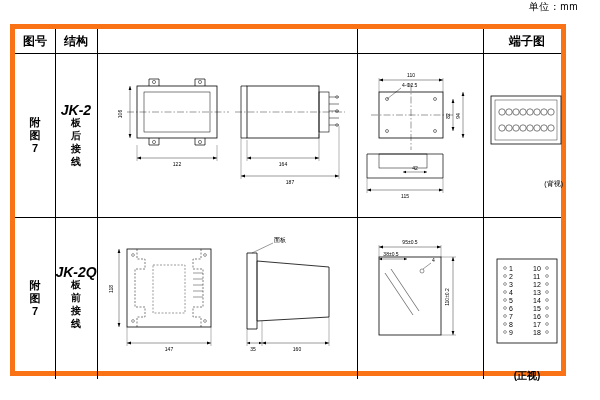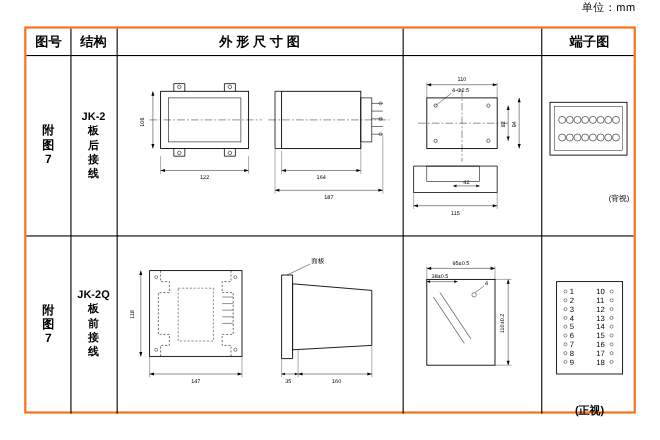--- a/index.html
+++ b/index.html
@@ -12,23 +12,23 @@
     overflow:hidden;
   }
   .unit{
     position:absolute;
     right:22px;top:0;
     font-size:10px;
     letter-spacing:.5px;
   }
   .table{
     position:absolute;
-    left:22px;top:24px;
+    left:10px;top:24px;
     width:556px;height:352px;
-    border:2px solid #f97316;
+    border:5px solid #f97316;
     box-sizing:border-box;
   }
   
   .hrow{
     position:absolute;left:0;top:0;width:100%;height:25px;
     border-bottom:1px solid #000;box-sizing:border-box;
   }
   .cell-h{
     position:absolute;top:0;height:25px;
     display:flex;align-items:center;justify-content:center;
@@ -50,39 +50,38 @@
     font-size:11px;font-weight:bold;line-height:13px;
     text-align:center;
     width:14px;
     word-break:break-all;
   }
   .cellflex{display:flex;align-items:center;justify-content:center;height:100%;}
 
   .struct{
     font-size:10px;font-weight:bold;text-align:center;line-height:12px;
   }
-  .struct .model{font-size:10px;letter-spacing:0px;}
+  .struct .model{font-size:14px;letter-spacing:0px;font-style:italic;}
   .struct .cn{display:block;width:12px;margin:0 auto;word-break:break-all;line-height:13px;}
 
   svg{display:block;}
   .txt{font-size:5px;font-family:"Liberation Sans",sans-serif;}
   .txt6{font-size:6px;font-family:"Liberation Sans",sans-serif;}
   .txt7{font-size:7px;font-family:"Liberation Sans",sans-serif;}
 </style>
 </head>
 <body>
 
 <div class="unit">单位：mm</div>
 
 <div class="table">
 
   <div class="hrow">
     <div class="cell-h c1">图号</div>
     <div class="cell-h c2">结构</div>
-    <div class="cell-h c3">外 形 尺 寸 图</div>
     <div class="cell-h c5">端子图</div>
   </div>
 
   <div class="vline" style="left:40px;height:350px;"></div>
   <div class="vline" style="left:82px;height:350px;"></div>
   <div class="vline" style="left:342px;height:350px;"></div>
   <div class="vline" style="left:468px;height:350px;"></div>
 
   <div class="hline" style="top:188px;"></div>
 

